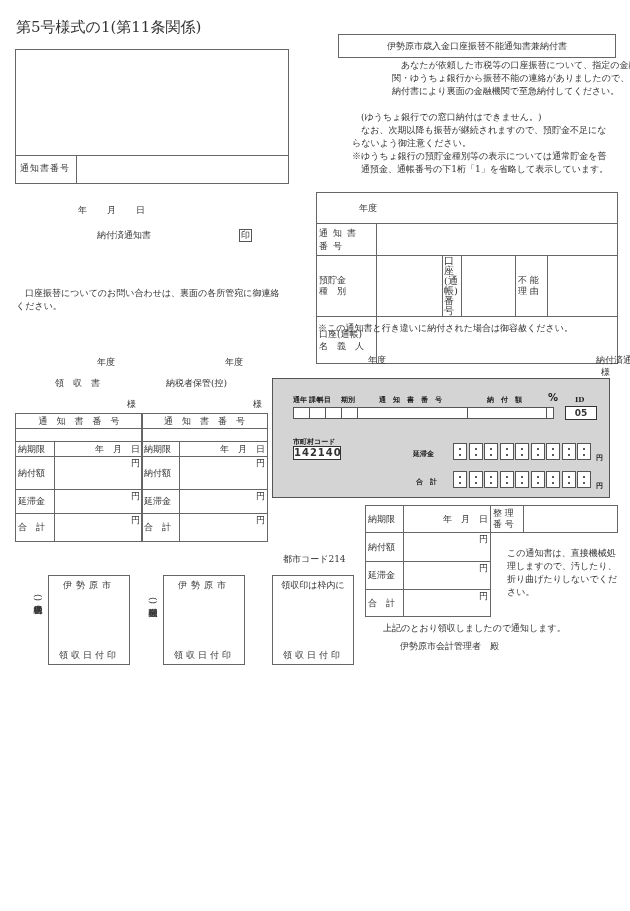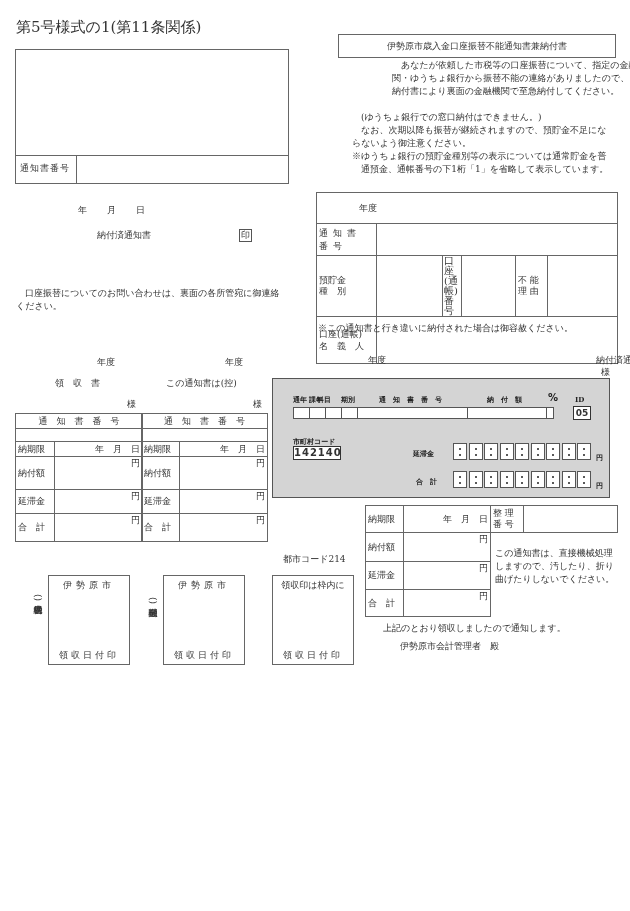--- a/index.html
+++ b/index.html
@@ -98,21 +98,21 @@
 </tbody>
   </table>
 
 <div class="txt" style="left:318px;top:323px;">※この通知書と行き違いに納付された場合は御容赦ください。</div>
 
 <div class="txt" style="left:97px;top:357px;">年度</div>
 <div class="txt" style="left:55px;top:378px;">領　収　書</div>
 <div class="txt" style="left:127px;top:399px;">様</div>
 
 <div class="txt" style="left:225px;top:357px;">年度</div>
-<div class="txt" style="left:166px;top:378px;">この通知書は(控)</div>
+<div class="txt" style="left:166px;top:378px;">納税者保管(控)</div>
 <div class="txt" style="left:253px;top:399px;">様</div>
 
 <table style="left:15px;top:413px;width:127px;">
   <colgroup>
       <col style="width:39px">
       <col style="width:88px">
     </colgroup>
   <tbody>
       <tr style="height:15px;">
         <td colspan="2" class="c">通　知　書　番　号</td>
@@ -184,21 +184,21 @@
   <div class="ocr-label" style="left:275px;top:13px;font-size:10px;">%</div>
   <div class="ocr-label" style="left:302px;top:16px;font-family:'DejaVu Serif',serif;">ID</div>
 
   <div class="cell-w" style="left:20px;top:28px;width:17px;height:12px;"></div>
   <div class="cell-w" style="left:36px;top:28px;width:17px;height:12px;"></div>
   <div class="cell-w" style="left:52px;top:28px;width:17px;height:12px;"></div>
   <div class="cell-w" style="left:68px;top:28px;width:17px;height:12px;"></div>
   <div class="cell-w" style="left:84px;top:28px;width:111px;height:12px;"></div>
   <div class="cell-w" style="left:194px;top:28px;width:80px;height:12px;"></div>
   <div class="cell-w" style="left:273px;top:28px;width:8px;height:12px;"></div>
-  <div class="abs" style="left:300px;top:27px;width:18px;height:14px;background:#fff;border:1px solid #333;font-family:'DejaVu Sans',sans-serif;font-weight:bold;font-size:9px;text-align:center;line-height:12px;">05</div>
+  <div class="abs" style="left:292px;top:27px;width:32px;height:14px;background:#fff;border:1px solid #333;font-family:'DejaVu Sans',sans-serif;font-weight:bold;font-size:9px;text-align:center;line-height:12px;">05</div>
 
   <div class="ocr-label" style="left:20px;top:58px;">市町村コード</div>
   <div class="abs" style="left:20px;top:67px;width:48px;height:14px;background:#fff;border:1px solid #333;font-family:'DejaVu Sans',sans-serif;font-weight:bold;font-size:10px;letter-spacing:1px;text-align:center;line-height:12px;">142140</div>
 
   <div class="ocr-label" style="left:140px;top:70px;">延滞金</div>
   <div class="ocr-label" style="left:143px;top:98px;">合　計</div>
 
   <div id="digits-late">
       <div class="dig" style="left: 180px; top: 64px;"></div>
       <div class="dig" style="left: 195.5px; top: 64px;"></div>
@@ -239,21 +239,21 @@
     <td style="text-align:right;word-spacing:8px;">年　月　日</td>
     <td style="line-height:11px;">
           <div>整 理</div>
           <div>番 号</div>
         </td>
     <td></td>
   </tr>
   <tr style="height:29px;">
     <td>納付額</td>
     <td class="r">円</td>
-    <td colspan="2" rowspan="3" style="border:none;vertical-align:top;padding:14px 0 0 4px;line-height:13px;white-space:normal;margin-left:40px;">この通知書は、直接機械処理しますので、汚したり、折り曲げたりしないでください。</td>
+    <td colspan="2" rowspan="3" style="border:none;vertical-align:top;padding:14px 0 0 16px;line-height:13px;white-space:normal;margin-left:40px;">この通知書は、直接機械処理しますので、汚したり、折り曲げたりしないでください。</td>
   </tr>
   <tr style="height:28px;">
     <td>延滞金</td>
     <td class="r">円</td>
   </tr>
   <tr style="height:27px;">
     <td>合　計</td>
     <td class="r">円</td>
   </tr>
 </tbody>

